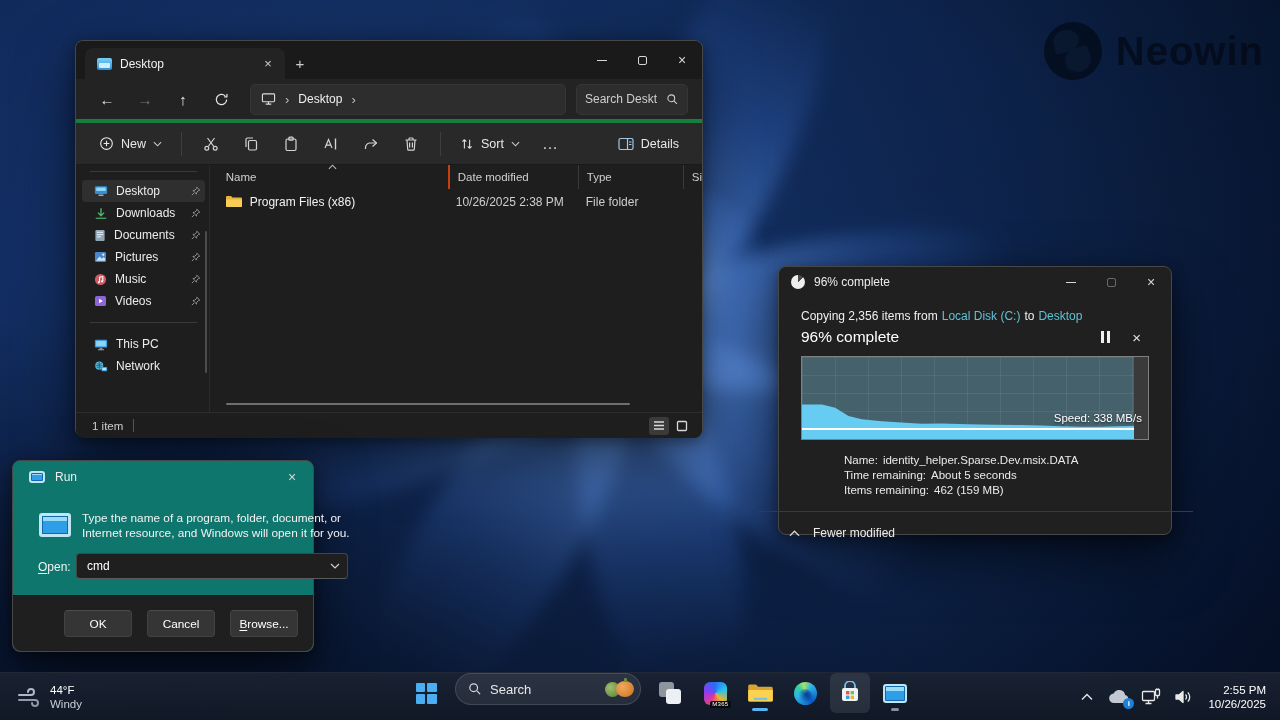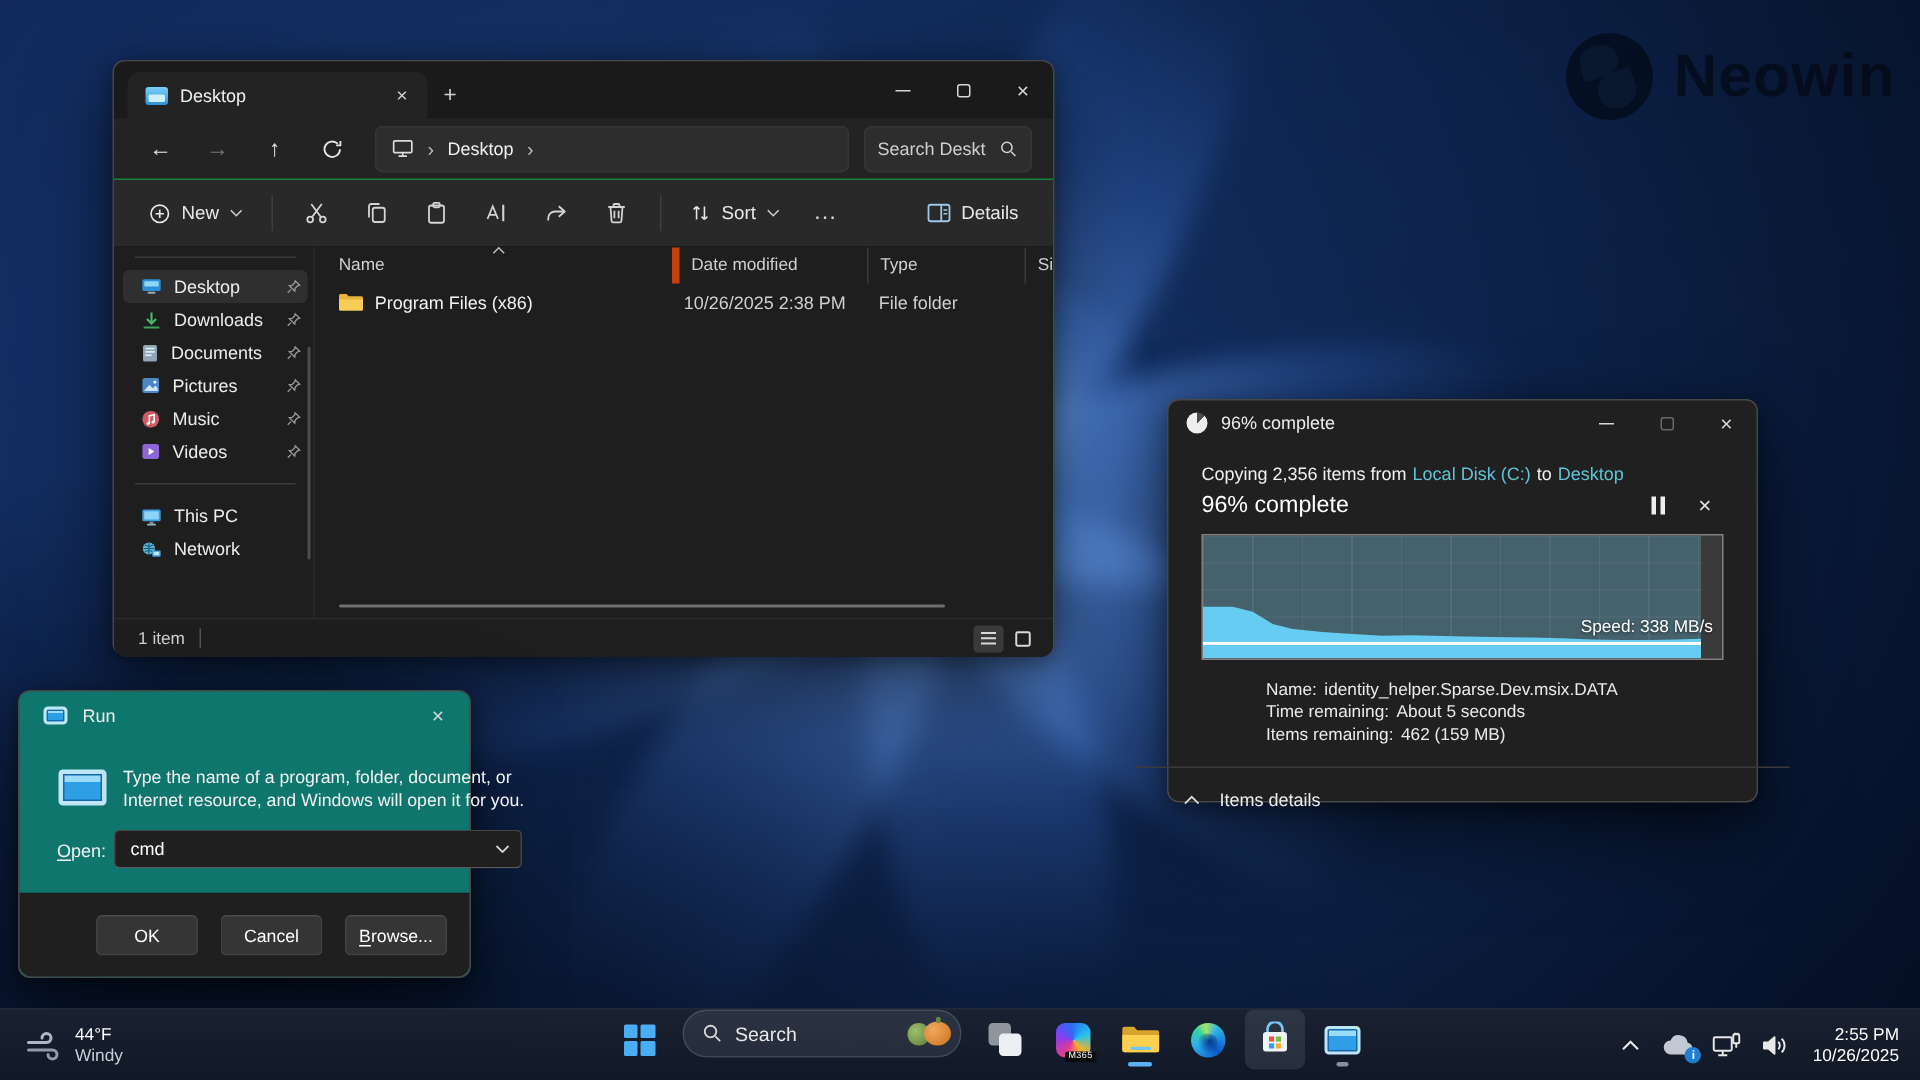--- a/index.html
+++ b/index.html
@@ -61,21 +61,21 @@
 
   .addr-row{height:40px;background:#232323;display:flex;align-items:center;padding:0 14px;gap:4px;}
   .nav-btn{width:34px;height:30px;display:flex;align-items:center;justify-content:center;color:#e6e6e6;font-size:15px;border-radius:4px;}
   .crumb{flex:1;height:31px;background:#2d2d2d;border:1px solid #363636;border-radius:5px;margin:0 6px 0 8px;
          display:flex;align-items:center;padding:0 10px;gap:9px;font-size:12px;color:#f0f0f0;}
   .crumb .chev{color:#bdbdbd;font-size:13px;}
   .searchbox{width:112px;height:31px;background:#2d2d2d;border:1px solid #363636;border-radius:5px;
          display:flex;align-items:center;padding:0 8px;font-size:12px;color:#cfcfcf;gap:4px;}
   .searchbox span{flex:1;white-space:nowrap;overflow:hidden;}
 
-  .toolbar{height:46px;background:#292929;border-top:1px solid #15803d;border-bottom:1px solid #1a1a1a;
+  .toolbar{height:46px;background:#292929;border-top:4px solid #15803d;border-bottom:1px solid #1a1a1a;
            display:flex;align-items:center;padding:0 14px;gap:2px;}
   .tb-btn{height:34px;display:flex;align-items:center;justify-content:center;gap:7px;color:#e8e8e8;
           font-size:12.5px;border-radius:4px;padding:0 9px;}
   .tb-ico{width:38px;height:34px;display:flex;align-items:center;justify-content:center;color:#d4d4d4;}
   .tb-div{width:1px;height:24px;background:#3e3e3e;margin:0 8px;}
   .spacer{flex:1;}
 
   .body-row{display:flex;height:247px;}
   .sidebar{width:140px;padding:4px 4px 0 6px;position:relative;}
   .side-topline{border-top:1px solid #3a3a3a;margin:2px 8px 8px 8px;}
@@ -83,21 +83,21 @@
              font-size:12px;color:#ececec;}
   .side-item.sel{background:#2f2f2f;}
   .side-item .pin{margin-left:auto;color:#9a9a9a;}
   .side-div{border-top:1px solid #3a3a3a;margin:10px 8px;}
   .side-scroll{position:absolute;right:2px;top:66px;width:2px;height:142px;background:#4d4d4d;border-radius:2px;}
 
   .files{flex:1;position:relative;border-left:1px solid #2a2a2a;}
   .cols{display:flex;height:24px;align-items:center;padding-left:16px;font-size:11.5px;color:#cfcfcf;position:relative;}
   .col{display:flex;align-items:center;height:100%;position:relative;}
   .col-name{width:222px;}
-  .col-date{width:130px;border-left:5px solid #c2410c;padding-left:8px;}
+  .col-date{width:130px;border-left:2px solid #c2410c;padding-left:8px;}
   .col-type{width:105px;border-left:1px solid #3a3a3a;padding-left:8px;}
   .col-size{flex:1;border-left:1px solid #3a3a3a;padding-left:8px;overflow:hidden;}
   .sort-caret{position:absolute;left:118px;top:-1px;color:#bdbdbd;}
   .frow{display:flex;align-items:center;height:25px;padding-left:16px;font-size:12px;color:#f2f2f2;}
   .frow .fname{width:222px;display:flex;align-items:center;gap:8px;}
   .frow .fdate,.frow .ftype{color:#cfcfcf;padding-left:8px;}
   .frow .fdate{width:130px;}
   .frow .ftype{width:105px;}
   .hscroll{position:absolute;left:16px;bottom:7px;width:404px;height:2px;background:#6f6f6f;border-radius:2px;}
 
@@ -525,21 +525,21 @@
       <div>
         <span class="lbl">Items remaining:</span><span>462 (159 MB)</span>
       </div>
     </div>
   </div>
   <div class="copy-divider"></div>
   <div class="fewer-row">
     <svg width="11" height="7" viewBox="0 0 12 7" fill="none" stroke="#d8d8d8" stroke-width="1.3">
         <path d="M1 6 l5-5 5 5"></path>
       </svg>
-    <span>Items details</span>
+    <span>Fewer modified</span>
   </div>
 </div>
 
 <div class="win run">
   <div class="run-title">
     <span class="run-ico sm"></span>
     <span>Run</span>
     <div class="run-close">×</div>
   </div>
   <div class="run-bigico run-ico lg"></div>

